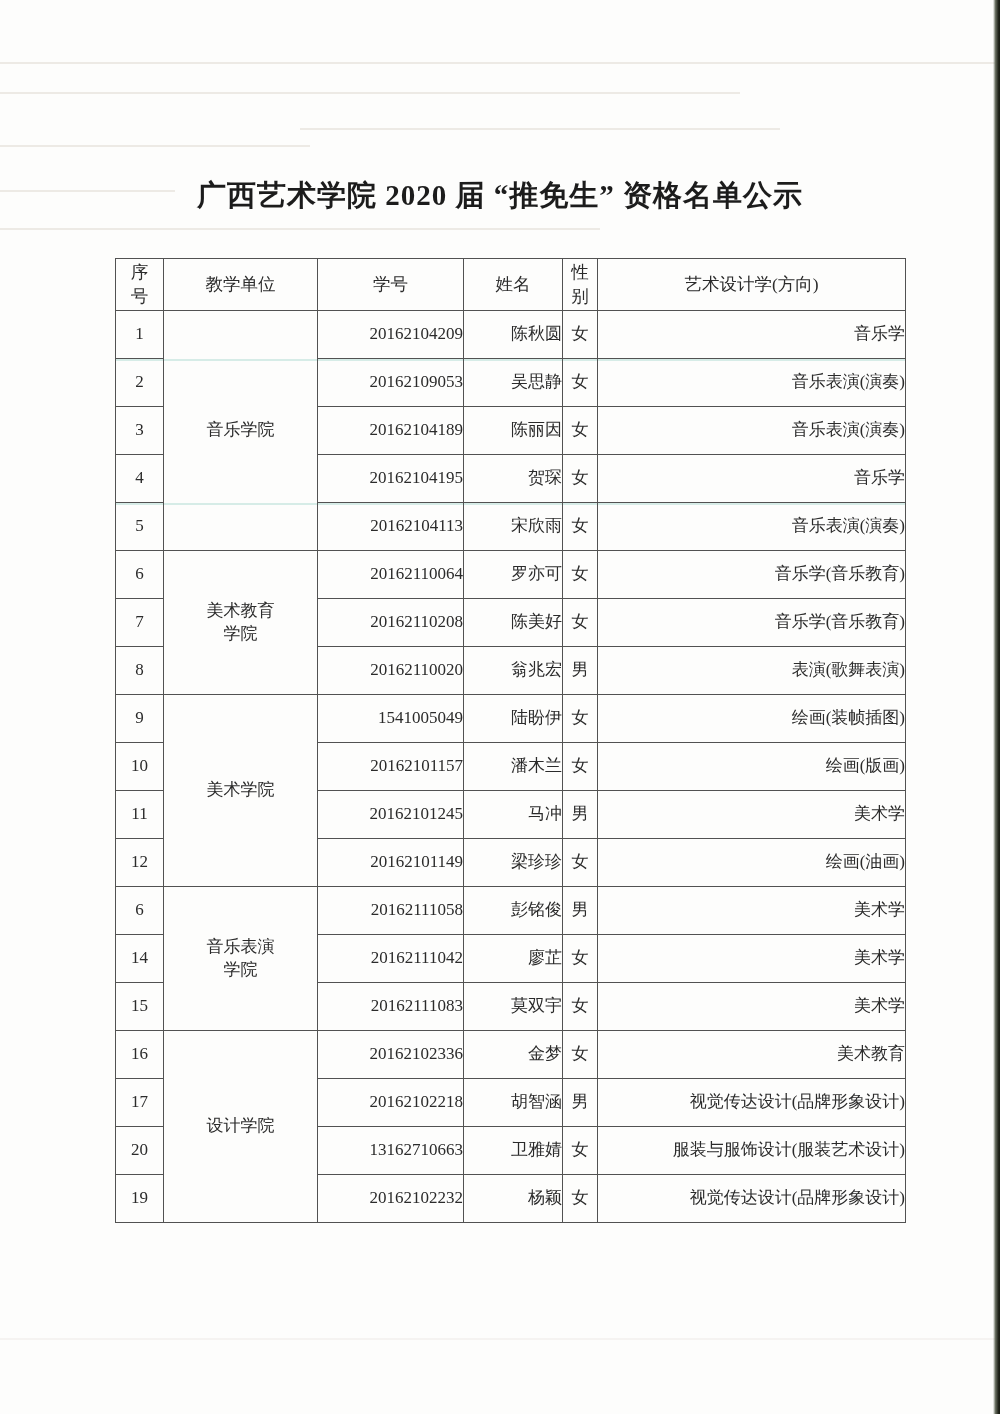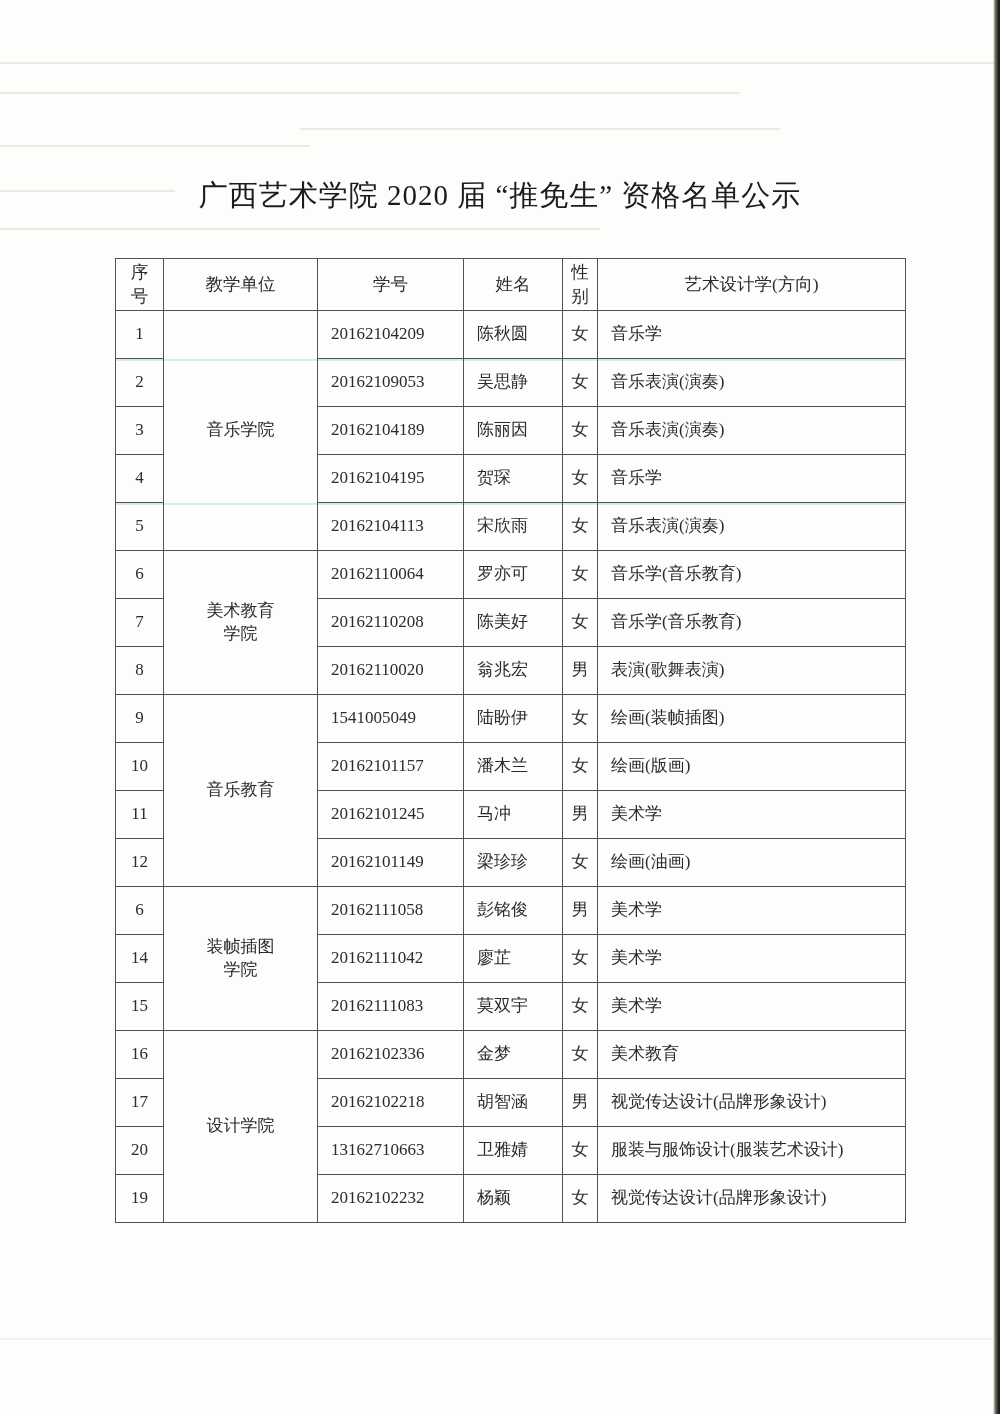--- a/index.html
+++ b/index.html
@@ -31,21 +31,21 @@
     width: 7px; height: 100%;
     background: linear-gradient(to right, rgba(90,95,84,0), #6a7062 35%, #23261d 75%, #14170e);
   }
   .doc-title {
     position: absolute;
     top: 176px;
     left: 0;
     width: 100%;
     text-align: center;
     font-size: 29px;
-    font-weight: normal;
+    font-weight: bold;
     letter-spacing: 1px;
     color: #1c1c1c;
   }
   table.roster {
     position: absolute;
     top: 258px;
     left: 115px;
     width: 790px;
     border-collapse: collapse;
     table-layout: fixed;
@@ -65,21 +65,21 @@
     white-space: pre-line;
     line-height: 1.35;
   }
   .roster thead th {
     height: 52px;
     text-align: center;
     font-size: 17.5px;
   }
   .roster tbody td { height: 48px; }
   .c-center { text-align: center; }
-  .c-left   { text-align: left; padding-left: 13px; }
+  .c-left   { text-align: right; padding-left: 13px; }
 </style>
 </head>
 <body>
 
 <div class="page">
 
   <div class="scan-line sl-gray" style="top:62px;  left:0;     width:100%;"></div>
   <div class="scan-line sl-gray" style="top:92px;  left:0;     width:740px;"></div>
   <div class="scan-line sl-gray" style="top:128px; left:300px; width:480px;"></div>
   <div class="scan-line sl-gray" style="top:145px; left:0;     width:310px;"></div>
@@ -168,21 +168,21 @@
         </tr>
         <tr>
           <td class="c-center">8</td>
           <td class="c-left">20162110020</td>
           <td class="c-left">翁兆宏</td>
           <td class="c-center">男</td>
           <td class="c-left">表演(歌舞表演)</td>
         </tr>
         <tr>
           <td class="c-center">9</td>
-          <td class="c-center" rowspan="4">音乐教育</td>
+          <td class="c-center" rowspan="4">美术学院</td>
           <td class="c-left">1541005049</td>
           <td class="c-left">陆盼伊</td>
           <td class="c-center">女</td>
           <td class="c-left">绘画(装帧插图)</td>
         </tr>
         <tr>
           <td class="c-center">10</td>
           <td class="c-left">20162101157</td>
           <td class="c-left">潘木兰</td>
           <td class="c-center">女</td>
@@ -197,21 +197,21 @@
         </tr>
         <tr>
           <td class="c-center">12</td>
           <td class="c-left">20162101149</td>
           <td class="c-left">梁珍珍</td>
           <td class="c-center">女</td>
           <td class="c-left">绘画(油画)</td>
         </tr>
         <tr>
           <td class="c-center">6</td>
-          <td class="c-center" rowspan="3">装帧插图
+          <td class="c-center" rowspan="3">音乐表演
 学院</td>
           <td class="c-left">20162111058</td>
           <td class="c-left">彭铭俊</td>
           <td class="c-center">男</td>
           <td class="c-left">美术学</td>
         </tr>
         <tr>
           <td class="c-center">14</td>
           <td class="c-left">20162111042</td>
           <td class="c-left">廖芷</td>

